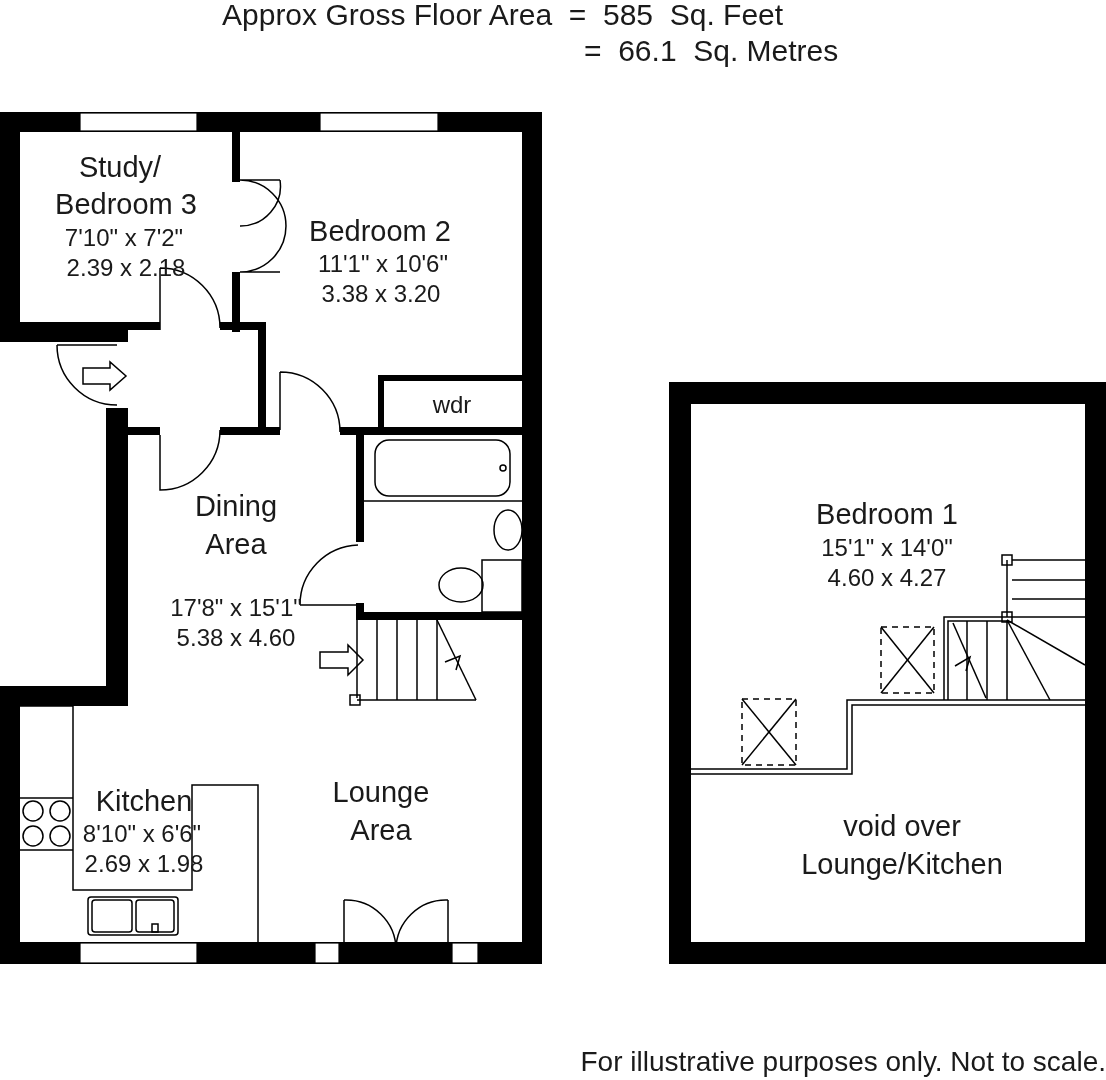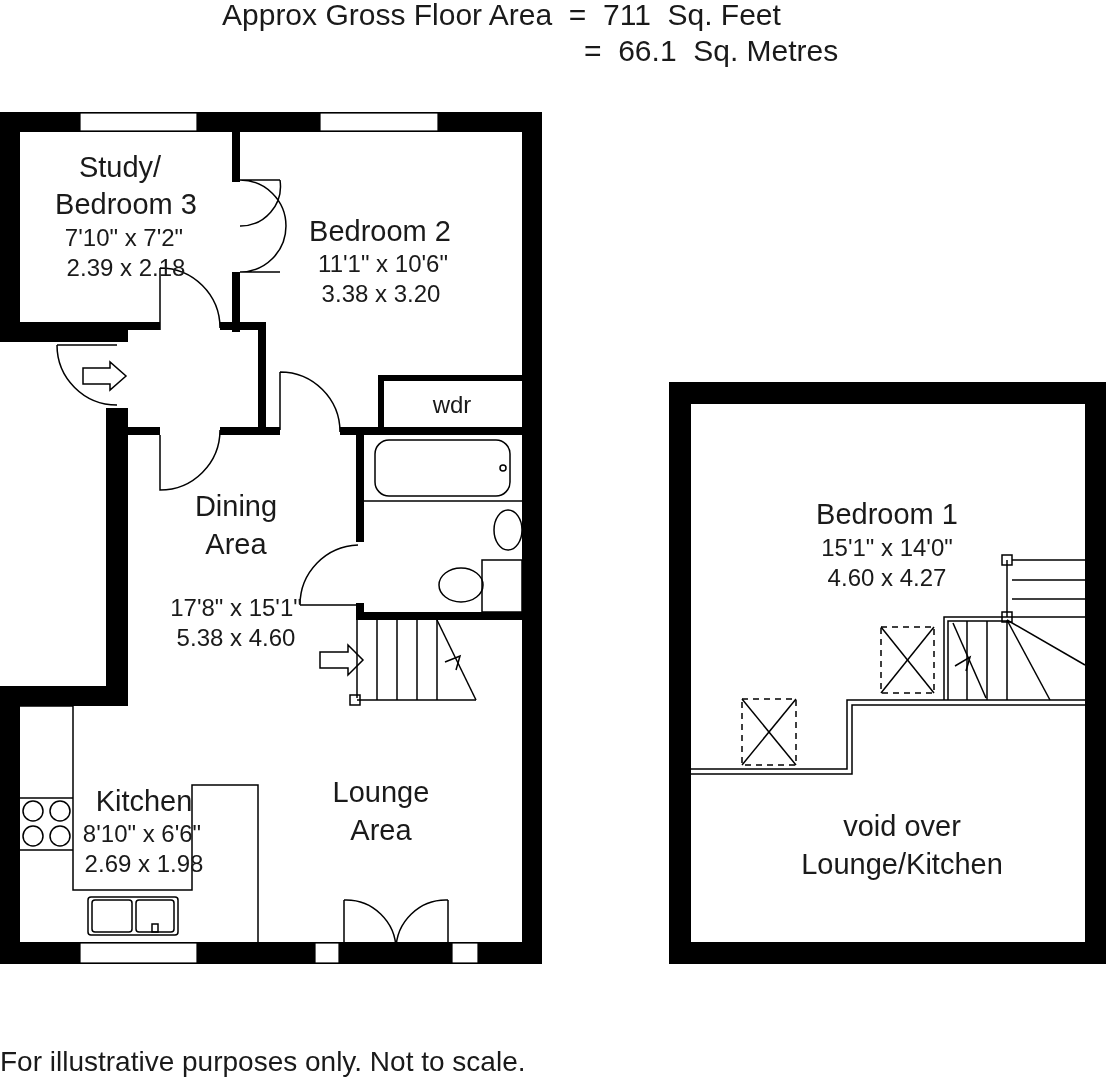--- a/index.html
+++ b/index.html
@@ -3,29 +3,29 @@
 <meta charset="utf-8">
 <style>
   html, body { margin: 0; padding: 0; background: #ffffff; }
   body { width: 1106px; height: 1080px; position: relative; overflow: hidden;
          font-family: "Liberation Sans", sans-serif; color: #1a1a1a; }
   .hdr { position: absolute; font-size: 30px; white-space: pre; line-height: 1; }
   svg { position: absolute; left: 0; top: 0; }
   svg text { font-family: "Liberation Sans", sans-serif; fill: #1a1a1a; }
   .rname { font-size: 29px; }
   .rdim { font-size: 24px; }
-  .foot { position: absolute; left: 0; width: 1106px; top: 1046px; text-align: left; font-size: 28px; }
+  .foot { position: absolute; left: 0; width: 1106px; top: 1046px; text-align: right; font-size: 28px; }
   .wall { fill: #000; }
   .thin { fill: none; stroke: #000; stroke-width: 1.5; }
   .win { fill: #fff; stroke: #000; stroke-width: 1.2; }
 </style>
 </head>
 <body>
 
-<div class="hdr" style="left:222px; top:0px;">Approx Gross Floor Area  =  711  Sq. Feet</div>
+<div class="hdr" style="left:222px; top:0px;">Approx Gross Floor Area  =  585  Sq. Feet</div>
 <div class="hdr" style="left:584px; top:36px;">=  66.1  Sq. Metres</div>
 
 <svg width="1106" height="1080" viewBox="0 0 1106 1080">
 
   <g>
 
     <rect class="wall" x="0" y="112" width="542" height="20"></rect>
     <rect class="wall" x="522" y="112" width="20" height="852"></rect>
     <rect class="wall" x="0" y="112" width="20" height="230"></rect>
     <rect class="wall" x="0" y="322" width="128" height="20"></rect>

